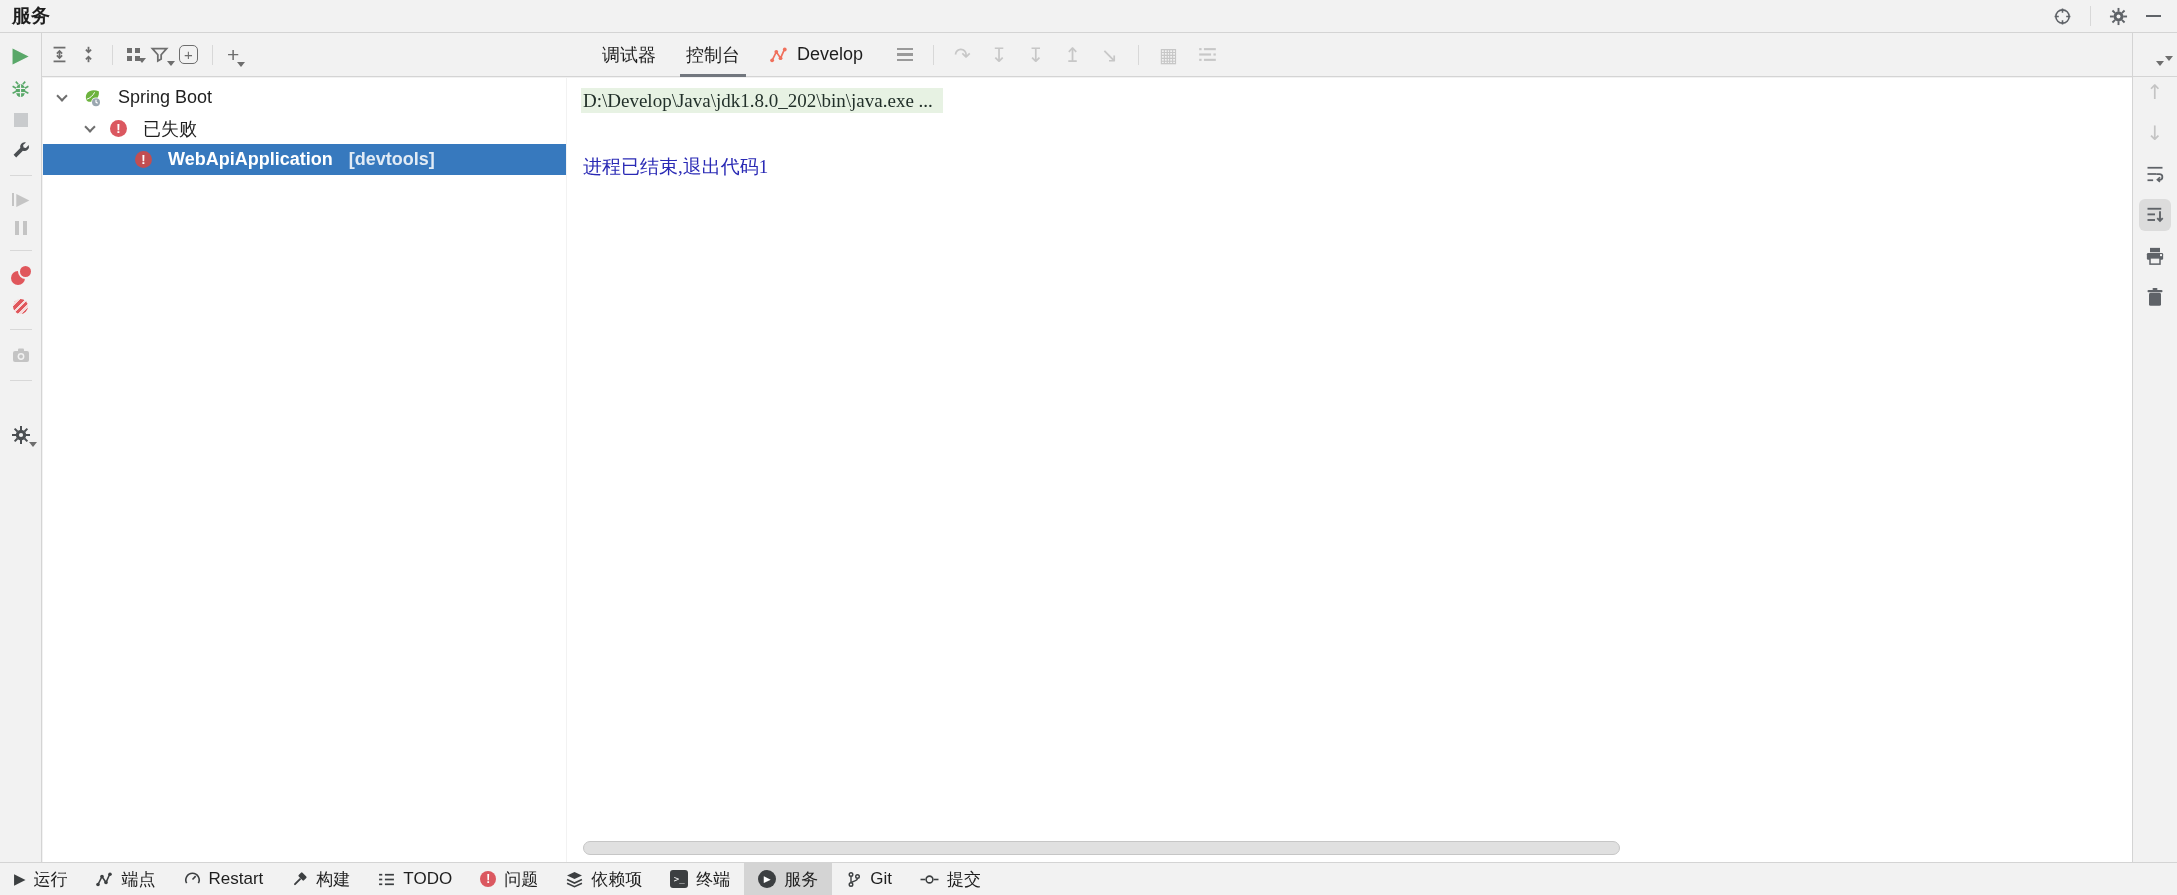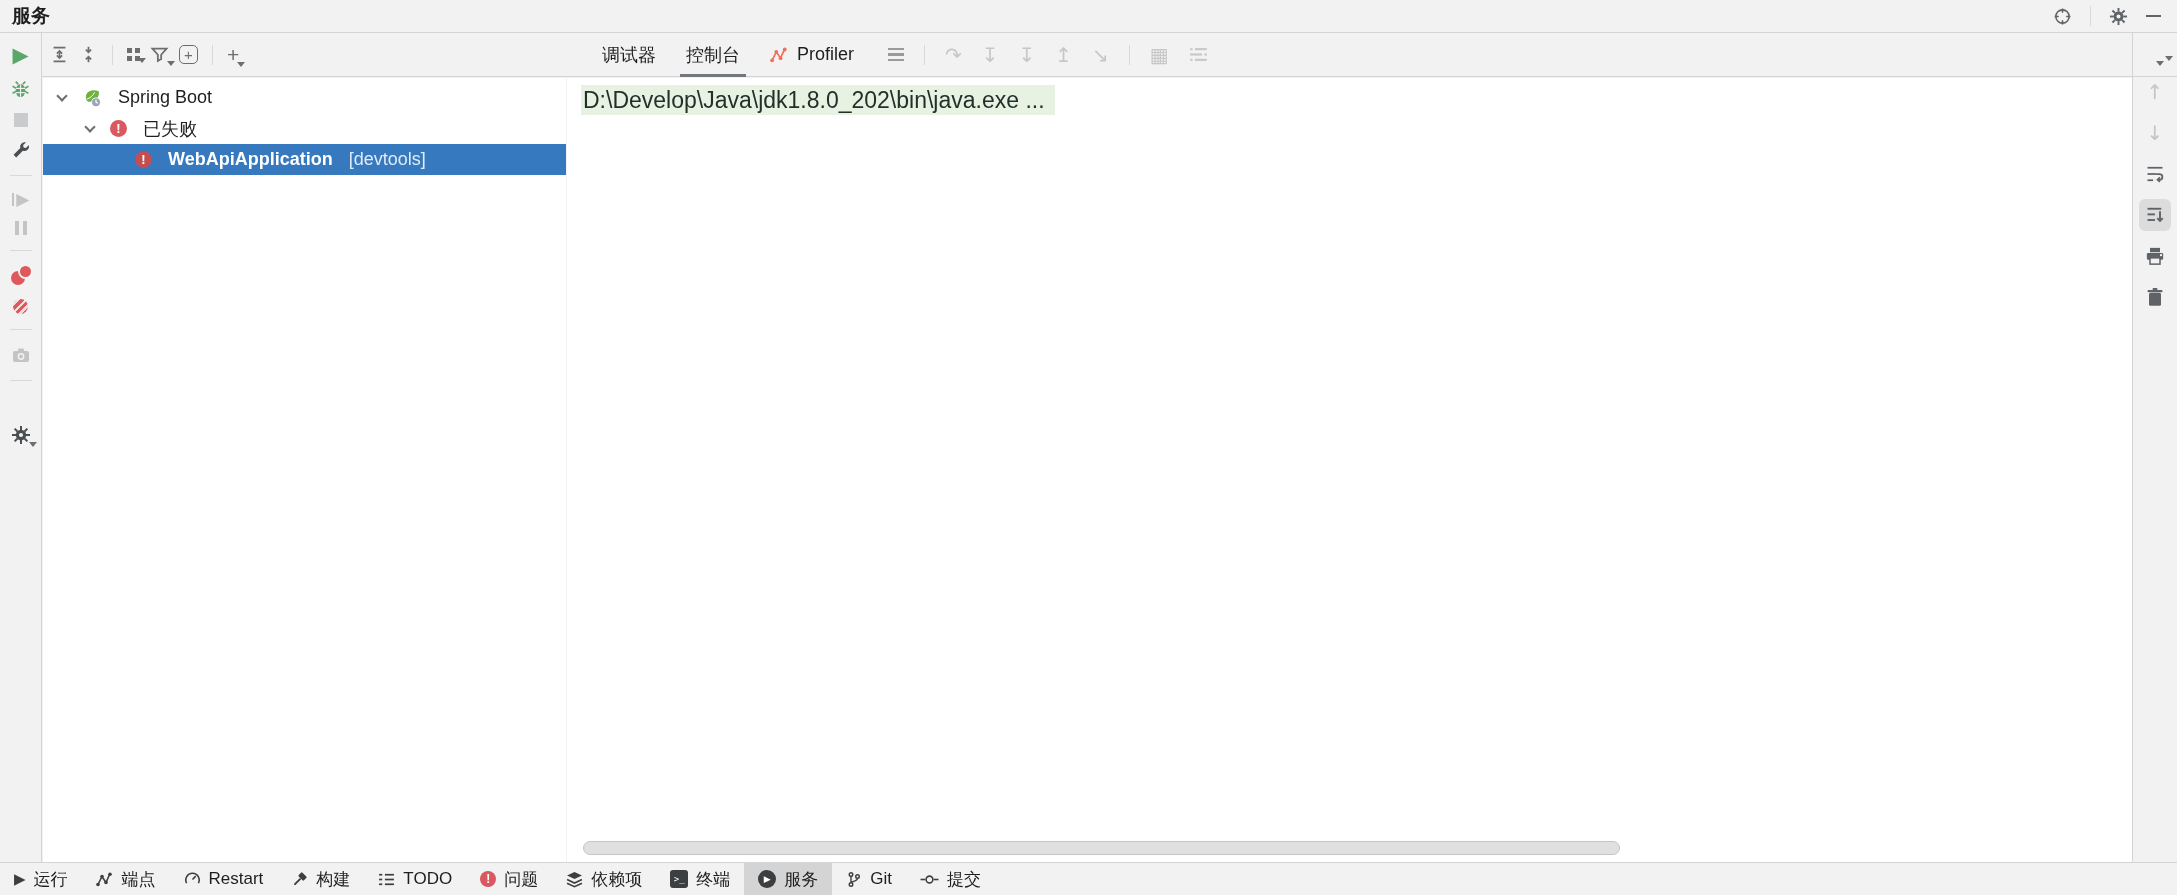--- a/index.html
+++ b/index.html
@@ -43,30 +43,30 @@
   .disabled{color:var(--icon-disabled);}
   .toolbar-right{width:62px;display:flex;align-items:center;justify-content:center;}
 
   
   .tree-panel{position:absolute;left:43px;top:78px;width:523px;height:784px;
     background:var(--panel-bg);padding-top:4px;font-size:18px;}
   .trow{height:31px;display:flex;align-items:center;gap:16px;}
   .trow .lbl{white-space:nowrap;}
   .trow.selected{background:var(--selection);color:#fff;}
   .trow.selected .lbl{font-weight:bold;}
-  .trow.selected .suffix{color:rgba(255,255,255,.85);font-weight:normal;}
+  .trow.selected .suffix{color:rgba(255,255,255,.85);font-weight:bold;}
   .chev{width:8px;height:8px;border-right:2px solid #6E6E6E;border-bottom:2px solid #6E6E6E;
     transform:rotate(45deg);margin-top:-4px;flex:none;}
   .err-badge{width:17px;height:17px;border-radius:50%;background:var(--error-red);color:#fff;
     font-size:13px;font-weight:bold;display:inline-flex;align-items:center;justify-content:center;flex:none;}
 
   
   .console{position:absolute;left:567px;top:78px;width:1565px;height:784px;
     background:var(--panel-bg);overflow:hidden;
-    font-family:Liberation Sans, sans-serif;font-size:23px;line-height:33px;
+    font-family:Liberation Serif, serif;font-size:19px;line-height:33px;
     padding:6px 0 0 16px;}
   .cline{white-space:pre;min-height:33px;}
   .cline.cmd span{background:var(--console-cmd-bg);padding:2px 10px 2px 2px;margin-left:-2px;color:#22302A;}
   .cline.sys{color:var(--console-blue);}
   .cline.out{color:#111;}
   .hscrollbar{position:absolute;left:16px;top:763px;width:1037px;height:14px;
     background:#E0E0E0;border:1px solid #C6C6C6;border-radius:7px;}
 
   
   .rail-right{position:absolute;right:0;top:33px;width:45px;height:829px;
@@ -285,21 +285,21 @@
           <svg width="19" height="16" viewBox="0 0 18 14">
             <path d="M2 12 6 4l4 6 4-9" fill="none" stroke="#F0705C" stroke-width="1.6"></path>
             <g fill="#F0705C">
               <circle cx="2" cy="12" r="1.8"></circle>
                 <circle cx="6" cy="4" r="1.8"></circle>
               <circle cx="10" cy="10" r="1.8"></circle>
                 <circle cx="14" cy="1.8" r="1.8"></circle>
             </g>
           </svg>
         </span>
-        <span>Profiler</span>
+        <span>Develop</span>
       </div>
 
       <div class="console-actions">
         <span class="i burger">
             <i></i>
             <i></i>
             <i></i>
           </span>
         <span class="vsep"></span>
         <span class="glyph disabled">↷</span>
@@ -354,20 +354,21 @@
     <div class="trow selected" style="padding-left:92px;">
       <span class="err-badge" style="background:#C24E52;">!</span>
       <span class="lbl">WebApiApplication</span>
       <span class="suffix">[devtools]</span>
     </div>
   </div>
 
   <div class="console">
     <div class="cline cmd"><span>D:\Develop\Java\jdk1.8.0_202\bin\java.exe ...</span></div>
     <div class="cline"></div>
+    <div class="cline sys">进程已结束,退出代码1</div>
     <div class="hscrollbar"></div>
   </div>
 
   <div class="rail-right">
     <span class="i blocks" style="margin-bottom:8px;">
       <i></i>
         <i></i>
         <i class="wide"></i>
         <span class="caret"></span>
     </span>

